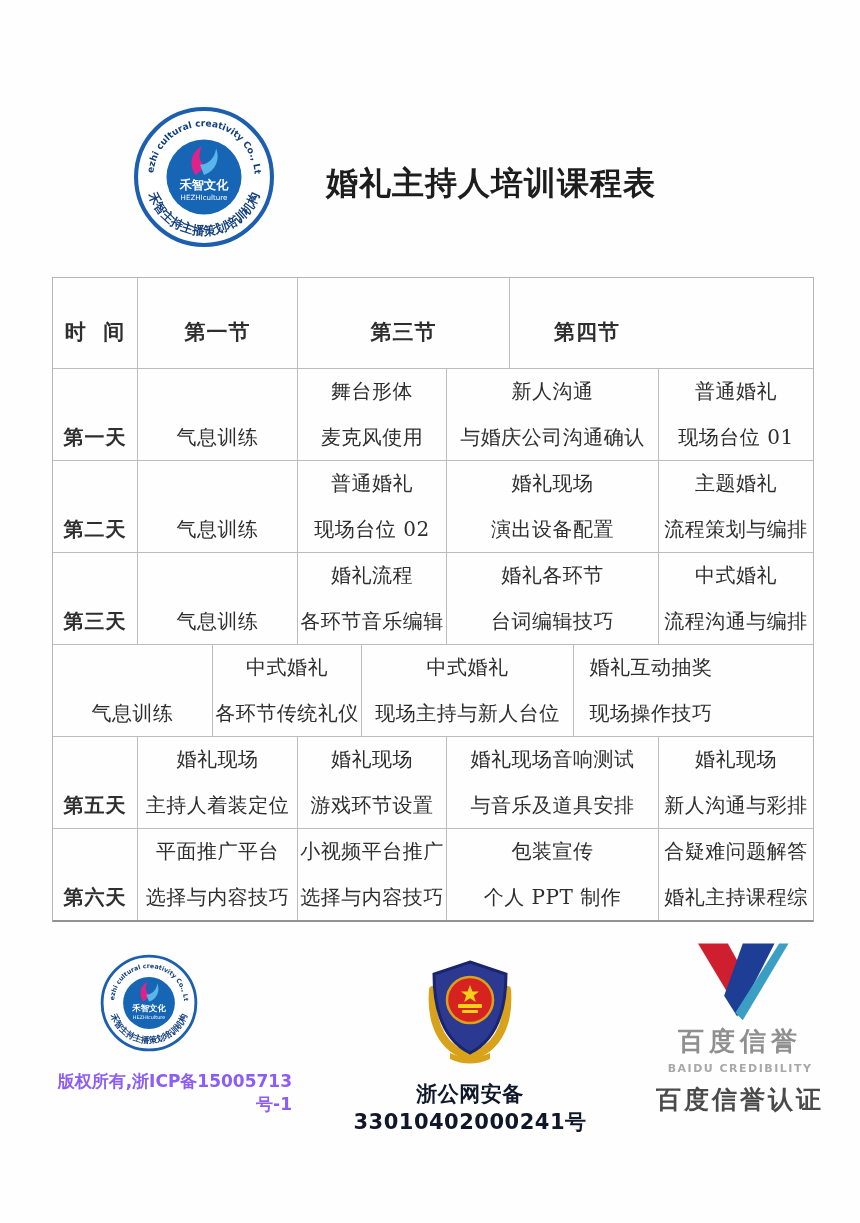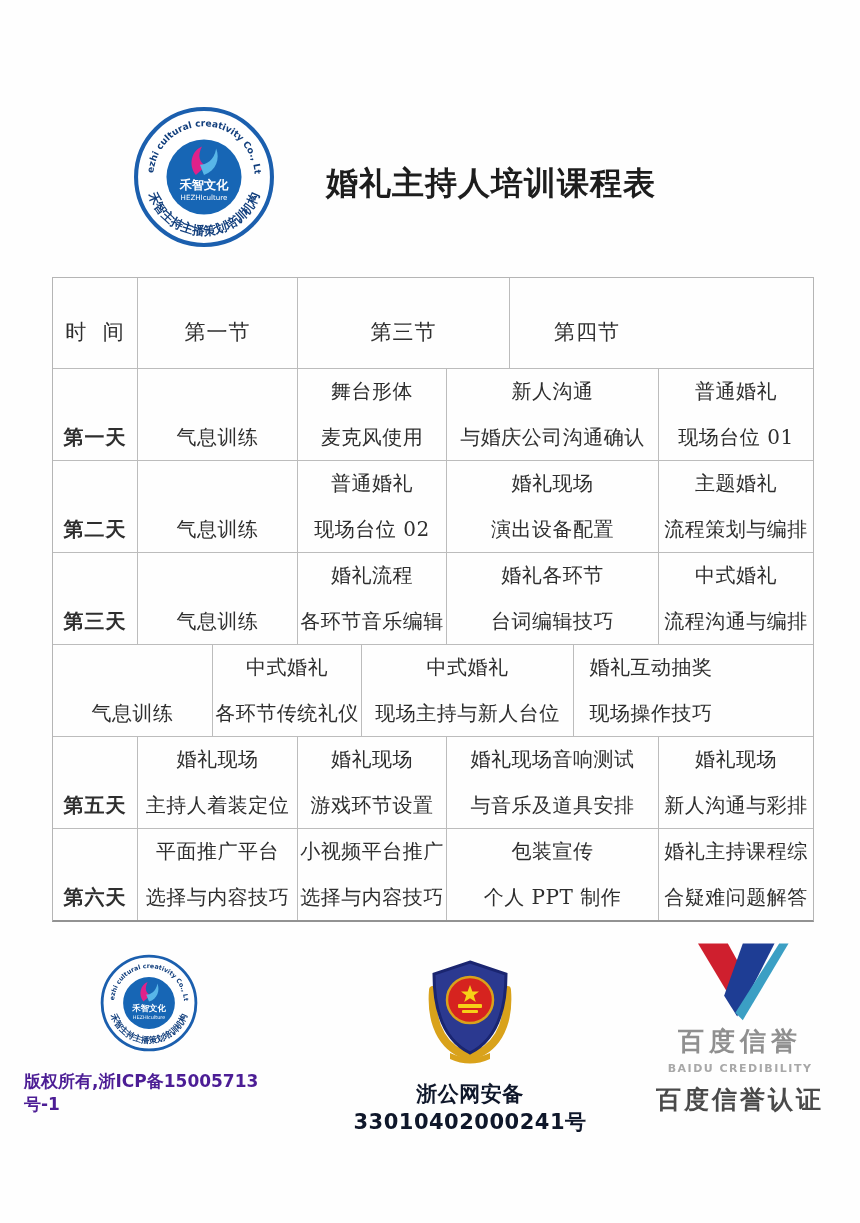--- a/index.html
+++ b/index.html
@@ -32,35 +32,35 @@
     box-sizing:border-box; border-right:1px solid #bcbcbc;
     display:flex; flex-direction:column;
   }
   .cell:last-child { border-right:none; }
   .c0 { width:85px;align-items:center; } .c1 { width:160px; } .c2 { width:149px; }
   .c3 { width:212px; } .c4 { width:154px; }
   .hrow { height:90px; }
   .drow { height:91px; }
   .hcell {
     justify-content:flex-end; align-items:center;
-    padding-bottom:22px; font-size:21px; font-weight:400;
+    padding-bottom:22px; font-size:21px; font-weight:700;
     white-space:pre; letter-spacing:1px;
   }
   .half {
     height:50%; display:flex; align-items:center; justify-content:center;
     font-size:20px; letter-spacing:0.5px; white-space:pre;
   }
   .day .half { font-weight:600; letter-spacing:1px; }
 
   
   .seal-logo.ftr { left:100px; top:954px; width:98px; height:98px; }
   .copyright {
     position:absolute; left:24px; top:1070px; width:268px;
     font-family:"DejaVu Sans","Liberation Sans",sans-serif;
-    font-size:17px; font-weight:600; color:#4c1d95; text-align:left;
+    font-size:17px; font-weight:600; color:#8b5cf6; text-align:right;
     letter-spacing:0px;
   }
   .police-badge { position:absolute; left:420px; top:956px; width:100px; height:108px; }
   .police-text {
     position:absolute; left:320px; top:1080px; width:300px; text-align:center;
     font-family:"DejaVu Sans","Liberation Sans",sans-serif;
     font-size:21px; font-weight:bold; color:#0f172a; letter-spacing:0.5px;
   }
   .baidu-block {
     position:absolute; left:645px; top:938px; width:190px; text-align:center;
@@ -226,22 +226,22 @@
       </div>
       <div class="cell c2">
         <div class="half">小视频平台推广</div>
         <div class="half">选择与内容技巧</div>
       </div>
       <div class="cell c3">
         <div class="half">包装宣传</div>
         <div class="half">个人 PPT 制作</div>
       </div>
       <div class="cell c4">
+        <div class="half">合疑难问题解答</div>
         <div class="half">婚礼主持课程综</div>
-        <div class="half">合疑难问题解答</div>
       </div>
     </div>
 
   </div>
 
   <svg class="seal-logo ftr" viewBox="0 0 140 140">
     <circle cx="70" cy="70" r="67" fill="#ffffff" stroke-width="4" stroke="#1b5fae"></circle>
     <path id="arcTopF" d="M 20,70 A 50,50 0 0 1 120,70" fill="none"></path>
     <path id="arcBotF" d="M 13,70 A 57,57 0 0 0 127,70" fill="none"></path>
     <text font-size="9" font-weight="bold" font-family="DejaVu Sans, sans-serif" fill="#123f7d">

